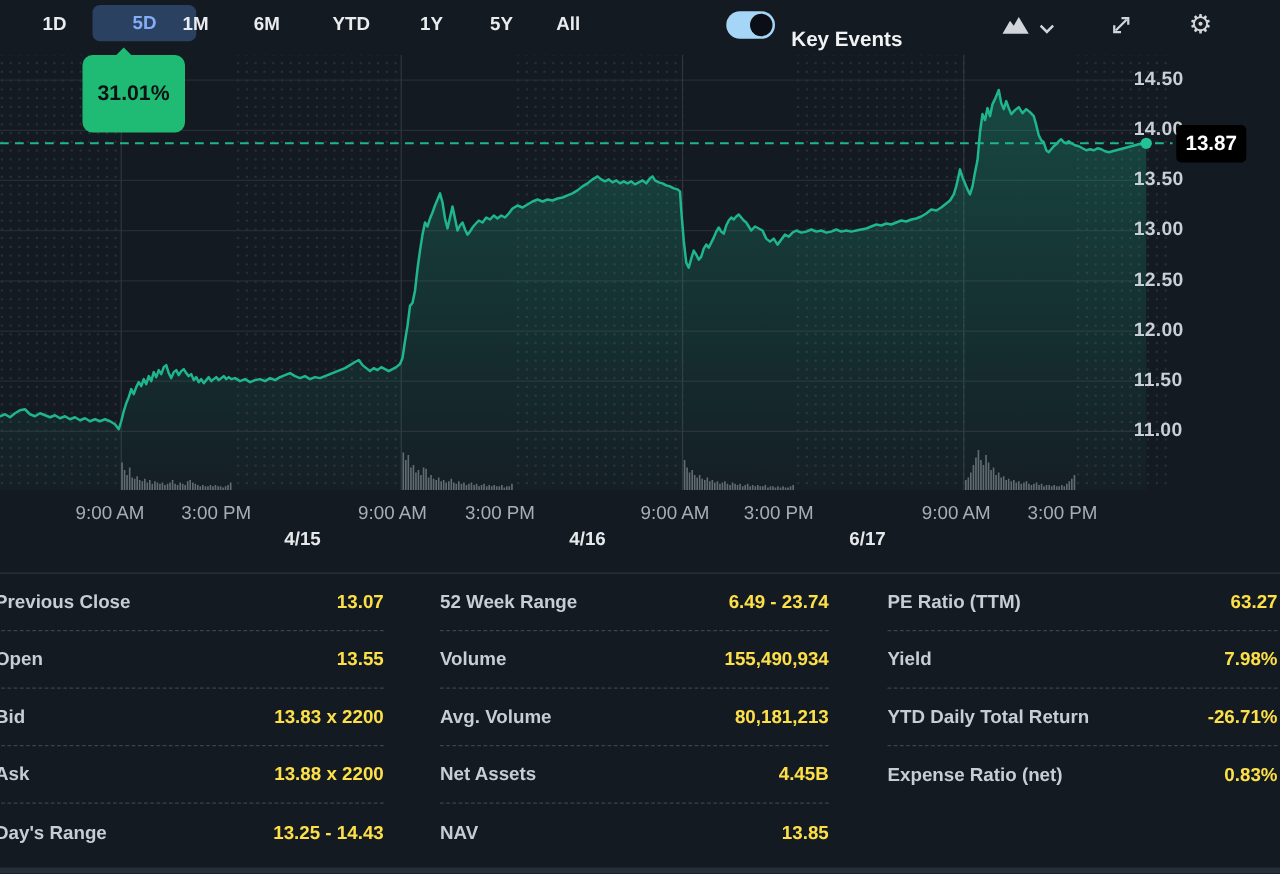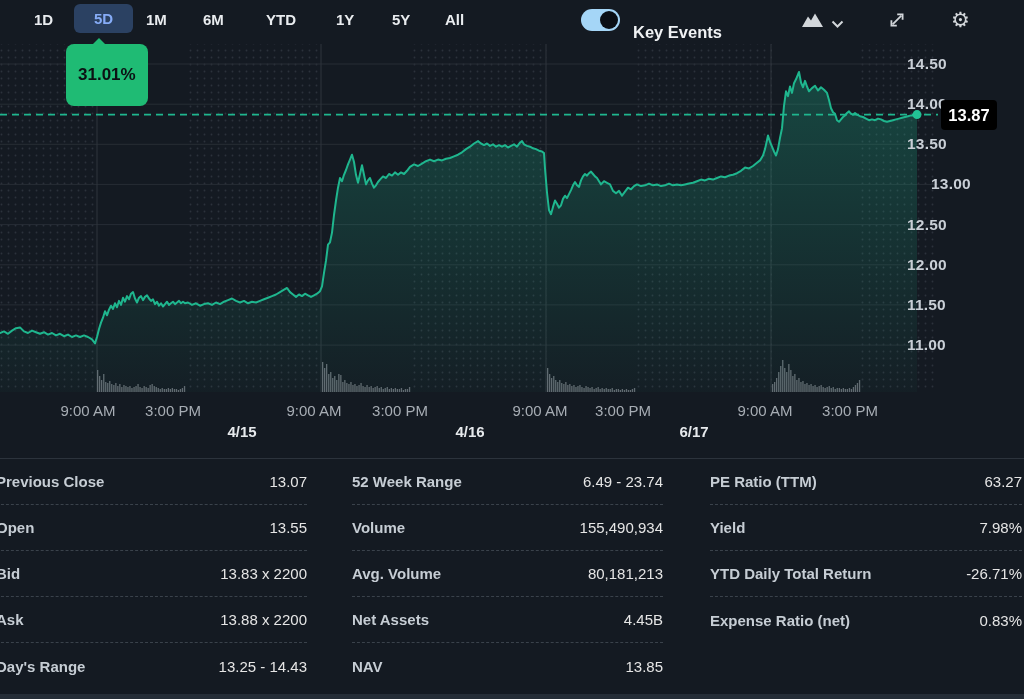--- a/index.html
+++ b/index.html
@@ -10,21 +10,21 @@
     font-family:"Liberation Sans", sans-serif;
     -webkit-font-smoothing:antialiased;
   }
   
   #toolbar { position:absolute; left:0; top:0; width:1024px; height:40px; }
   .range-item {
     position:absolute; top:0; height:40px; line-height:40px;
     font-size:15px; font-weight:bold; color:#e9ecef; cursor:pointer;
   }
   .range-item.chip {
-    top:4px; height:29px; line-height:29px; padding:0 20px;
+    top:4px; height:29px; line-height:29px; padding:0 32px;
     background:#2b4162; color:#86acf7; border-radius:6px;
   }
   #toggle-pill {
     position:absolute; left:581px; top:9px; width:39px; height:22px;
     background:#a5d6f7; border-radius:11px; cursor:pointer;
   }
   #toggle-knob {
     position:absolute; right:2px; top:2px; width:18px; height:18px;
     background:#0b0f15; border-radius:50%;
   }
@@ -69,21 +69,21 @@
     position:absolute; left:0; top:458px; width:1024px; height:232px;
     border-top:1px solid #2c333c;
   }
   .stat-col { position:absolute; top:0; }
   .stat-row {
     height:46px; display:flex; align-items:center; justify-content:space-between;
     border-bottom:1px dashed #3a424b;
   }
   .stat-row.last { border-bottom:none; }
   .stat-label { font-size:15px; font-weight:600; color:#c6cdd4; white-space:nowrap; }
-  .stat-value { font-size:15px; font-weight:normal; color:#e5e5e5; white-space:nowrap; }
+  .stat-value { font-size:15px; font-weight:bold; color:#fde047; white-space:nowrap; }
   #bottom-band {
     position:absolute; left:0; top:694px; width:1024px; height:5px;
     background:#252d37;
   }
 </style>
 </head>
 <body>
 <div id="app">
 
   <svg id="chart-svg" width="1024" height="455" viewBox="0 0 1024 455">
@@ -337,21 +337,21 @@
   </div>
 
   <div id="perf-badge">31.01%</div>
 
   <div id="price-badge">13.87</div>
 
   <div id="y-axis">
       <span class="y-tick" style="top: 55px;">14.50</span>
       <span class="y-tick" style="top: 95.15px;">14.00</span>
       <span class="y-tick" style="top: 135.3px;">13.50</span>
-      <span class="y-tick" style="top: 175.45px; margin-left: 24px;">13.00</span>
+      <span class="y-tick" style="top: 175.45px;">13.00</span>
       <span class="y-tick" style="top: 215.6px;">12.50</span>
       <span class="y-tick" style="top: 255.75px;">12.00</span>
       <span class="y-tick" style="top: 295.9px;">11.50</span>
       <span class="y-tick" style="top: 336.05px;">11.00</span>
     </div>
   <div id="x-axis">
       <span class="x-time" style="left: 88px;">9:00 AM</span>
       <span class="x-time" style="left: 173px;">3:00 PM</span>
       <span class="x-time" style="left: 314px;">9:00 AM</span>
       <span class="x-time" style="left: 400px;">3:00 PM</span>

